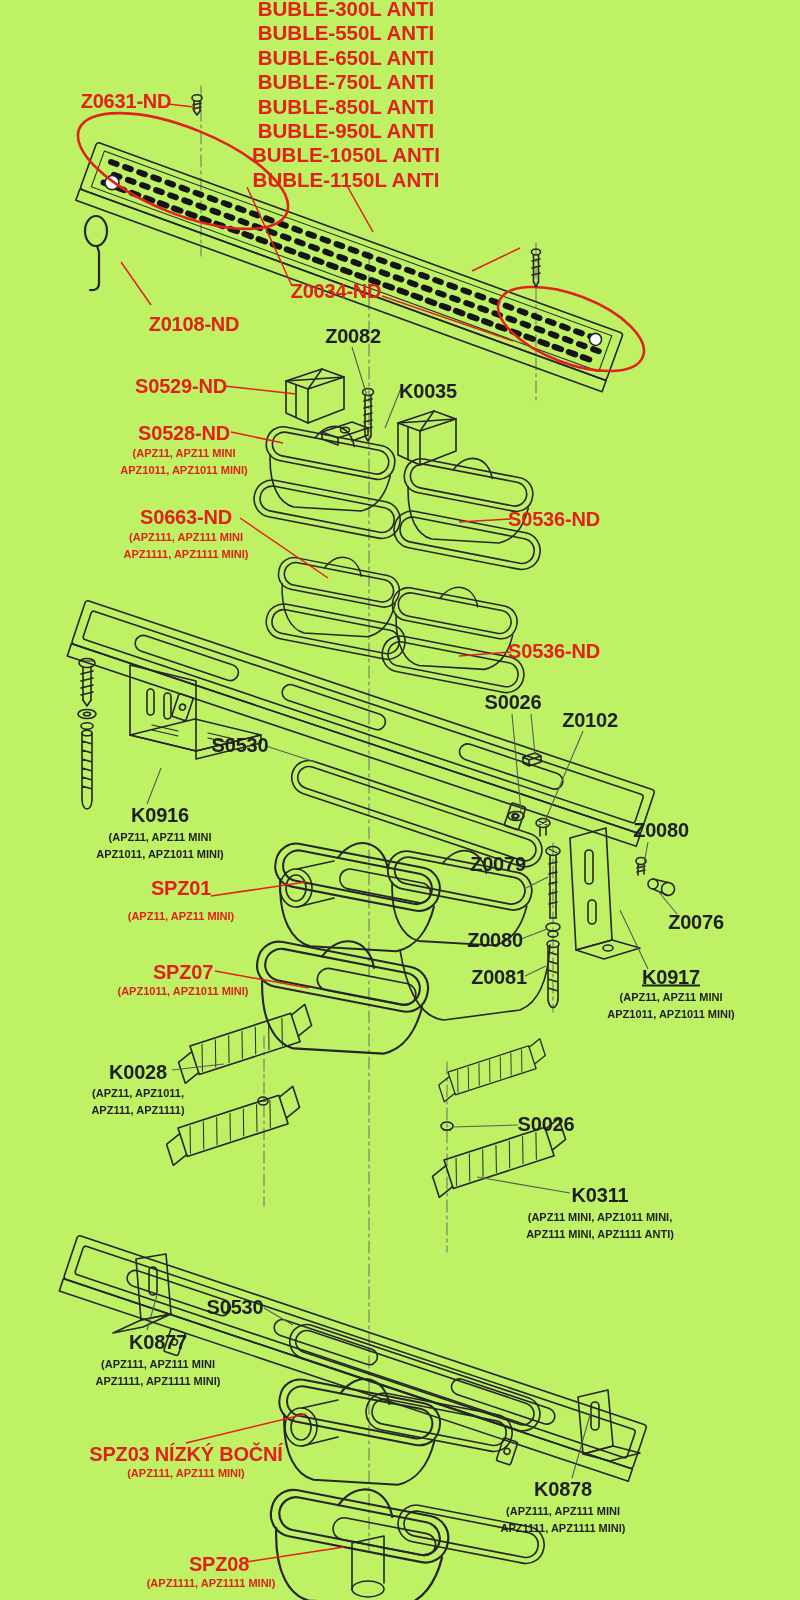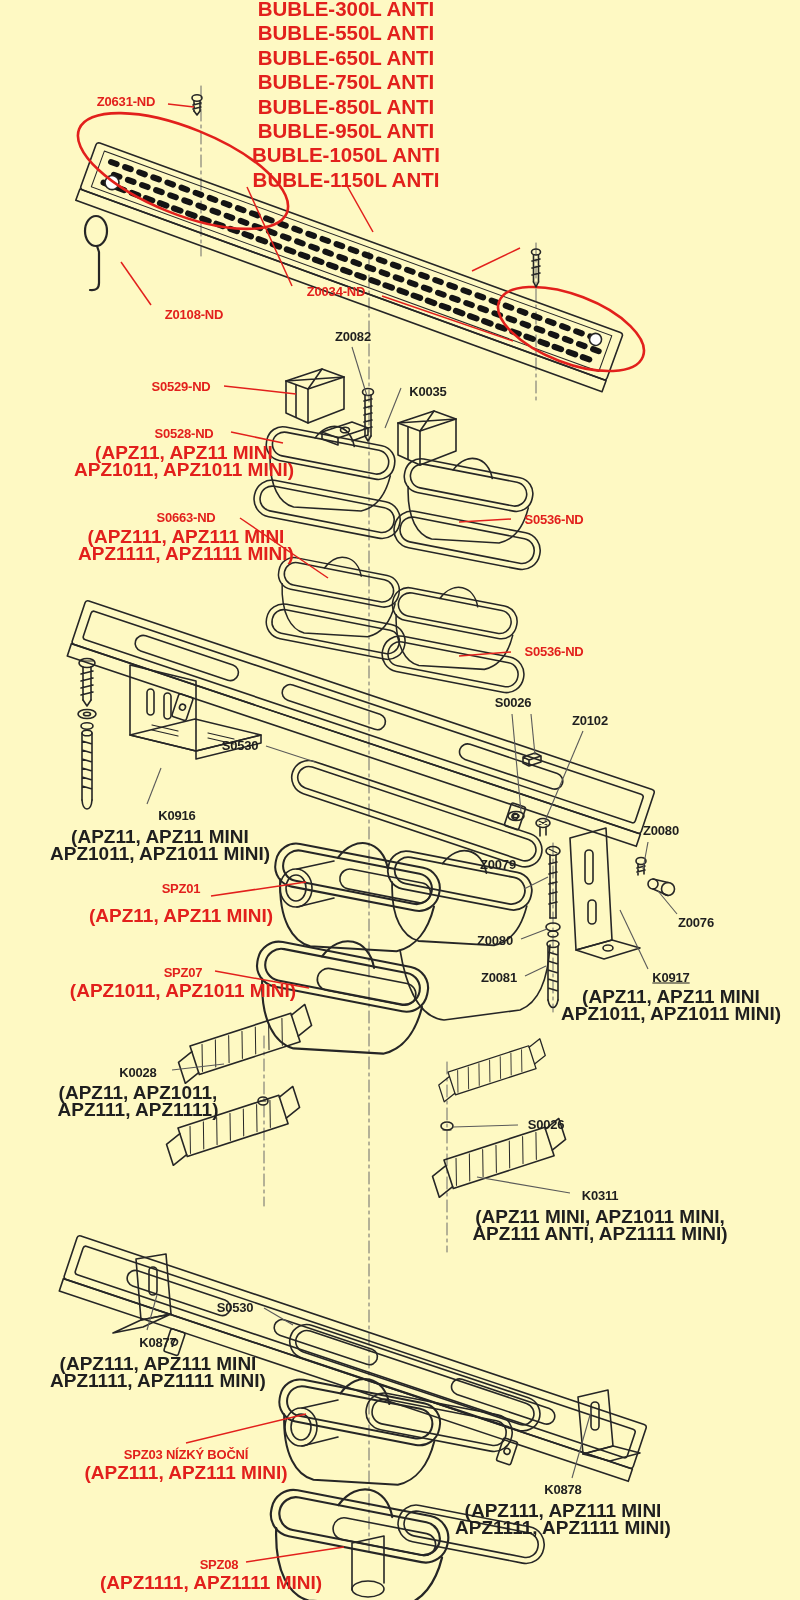--- a/index.html
+++ b/index.html
@@ -1,23 +1,23 @@
 <!DOCTYPE html>
 <html><head>
 <meta charset="utf-8">
 <style>
   html,body{margin:0;padding:0;background:#fff;}
-  .stage{position:relative;width:800px;height:1600px;background:#fef9c3;overflow:hidden;
+  .stage{position:relative;width:800px;height:1600px;background:#bef264;overflow:hidden;
          font-family:"Liberation Sans",sans-serif;}
   #parts-svg,#leader-svg{position:absolute;left:0;top:0;width:800px;height:1600px;}
   #labels{position:absolute;left:0;top:0;width:800px;height:1600px;pointer-events:none;}
   .lbl{position:absolute;transform:translate(-50%,-50%);white-space:nowrap;text-align:center;
        font-family:"Liberation Sans",sans-serif;}
-  .lbl.main{font-size:13px;font-weight:700;letter-spacing:-0.2px;}
-  .lbl.sub{font-size:19px;font-weight:700;line-height:16.5px;}
+  .lbl.main{font-size:20px;font-weight:700;letter-spacing:-0.2px;}
+  .lbl.sub{font-size:11px;font-weight:700;line-height:16.5px;}
   .lbl.red{color:#e2201c;}
   .lbl.black{color:#1f1f1f;font-weight:600;}
   .catalog{position:absolute;transform:translateX(-50%);text-align:center;white-space:nowrap;
            font-size:20.5px;font-weight:700;color:#e2201c;}
   svg *{vector-effect:none;}
 </style>
 </head>
 <body>
 
 <div class="stage">
@@ -292,41 +292,41 @@
       <div>BUBLE-650L ANTI</div>
       <div>BUBLE-750L ANTI</div>
       <div>BUBLE-850L ANTI</div>
       <div>BUBLE-950L ANTI</div>
       <div>BUBLE-1050L ANTI</div>
       <div>BUBLE-1150L ANTI</div>
     </div>
 
   <div id="labels">
       <div class="lbl main red" style="left: 126px; top: 101px;">Z0631-ND</div>
-      <div class="lbl main red" style="left: 194px; top: 314px; text-align: center;">Z0108-ND</div>
+      <div class="lbl main red" style="left: 194px; top: 324px; text-align: center;">Z0108-ND</div>
       <div class="lbl main red" style="left: 336px; top: 291px;">Z0034-ND</div>
       <div class="lbl main red" style="left: 181px; top: 386px;">S0529-ND</div>
       <div class="lbl main red" style="left: 184px; top: 433px;">S0528-ND</div>
       <div class="lbl sub red" style="left: 184px; top: 461px;">
         <div>(APZ11, APZ11 MINI</div>
         <div>APZ1011, APZ1011 MINI)</div>
       </div>
       <div class="lbl main red" style="left: 186px; top: 517px;">S0663-ND</div>
       <div class="lbl sub red" style="left: 186px; top: 545px;">
         <div>(APZ111, APZ111 MINI</div>
         <div>APZ1111, APZ1111 MINI)</div>
       </div>
       <div class="lbl main red" style="left: 554px; top: 519px;">S0536-ND</div>
       <div class="lbl main red" style="left: 554px; top: 651px;">S0536-ND</div>
       <div class="lbl main black" style="left: 353px; top: 336px;">Z0082</div>
       <div class="lbl main black" style="left: 428px; top: 380px; margin-top: 11px;">K0035</div>
       <div class="lbl main black" style="left: 513px; top: 702px;">S0026</div>
       <div class="lbl main black" style="left: 590px; top: 720px;">Z0102</div>
       <div class="lbl main black" style="left: 240px; top: 745px;">S0530</div>
-      <div class="lbl main black" style="left: 160px; top: 815px; margin-left: 17px;">K0916</div>
+      <div class="lbl main black" style="left: 160px; top: 815px;">K0916</div>
       <div class="lbl sub black" style="left: 160px; top: 845px;">
         <div>(APZ11, APZ11 MINI</div>
         <div>APZ1011, APZ1011 MINI)</div>
       </div>
       <div class="lbl main red" style="left: 181px; top: 888px; text-align: center;">SPZ01</div>
       <div class="lbl sub red" style="left: 181px; top: 916px; text-align: center;">
         <div>(APZ11, APZ11 MINI)</div>
       </div>
       <div class="lbl main red" style="left: 183px; top: 972px;">SPZ07</div>
       <div class="lbl sub red" style="left: 183px; top: 991px;">
@@ -344,21 +344,21 @@
       </div>
       <div class="lbl main black" style="left: 138px; top: 1072px;">K0028</div>
       <div class="lbl sub black" style="left: 138px; top: 1101px;">
         <div>(APZ11, APZ1011,</div>
         <div>APZ111, APZ1111)</div>
       </div>
       <div class="lbl main black" style="left: 546px; top: 1124px;">S0026</div>
       <div class="lbl main black" style="left: 600px; top: 1195px;">K0311</div>
       <div class="lbl sub black" style="left: 600px; top: 1225px;">
         <div>(APZ11 MINI, APZ1011 MINI,</div>
-        <div>APZ111 ANTI, APZ1111 MINI)</div>
+        <div>APZ111 MINI, APZ1111 ANTI)</div>
       </div>
       <div class="lbl main black" style="left: 235px; top: 1307px;">S0530</div>
       <div class="lbl main black" style="left: 158px; top: 1342px;">K0877</div>
       <div class="lbl sub black" style="left: 158px; top: 1372px;">
         <div>(APZ111, APZ111 MINI</div>
         <div>APZ1111, APZ1111 MINI)</div>
       </div>
       <div class="lbl main red" style="left: 186px; top: 1454px;">SPZ03 NÍZKÝ BOČNÍ</div>
       <div class="lbl sub red" style="left: 186px; top: 1473px;">
         <div>(APZ111, APZ111 MINI)</div>

